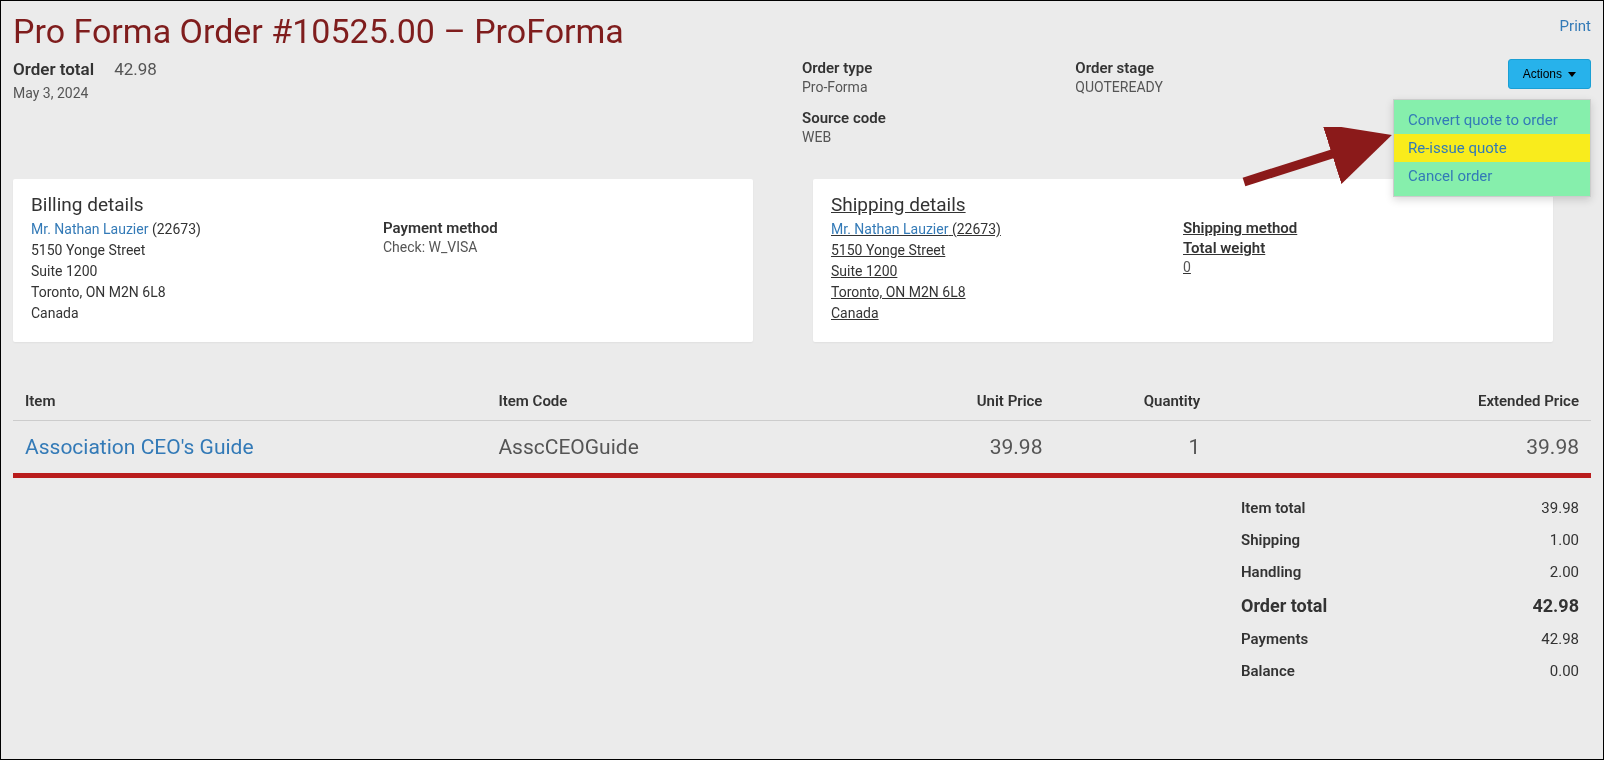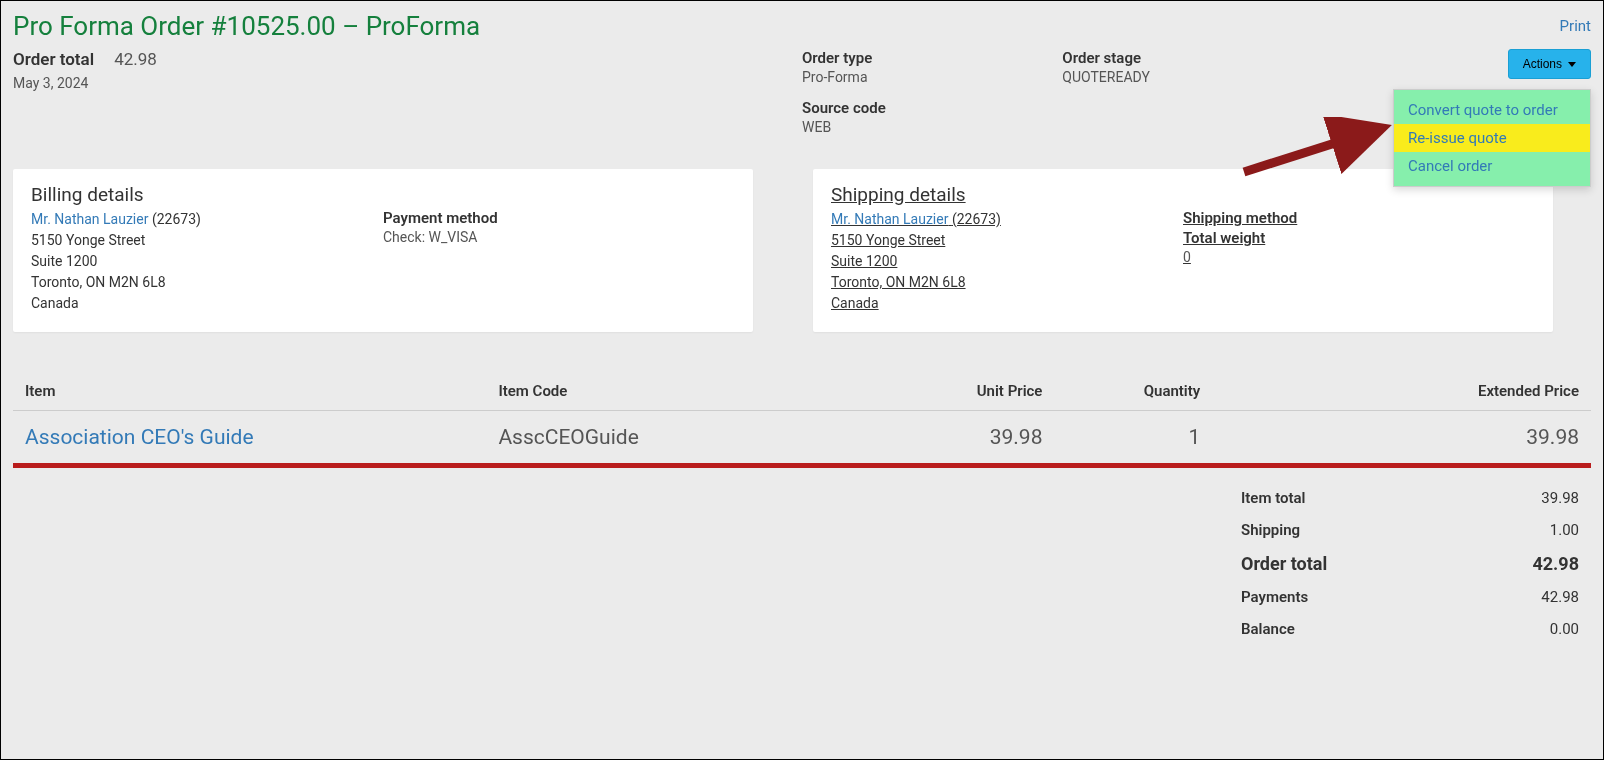--- a/index.html
+++ b/index.html
@@ -17,43 +17,43 @@
     .container {
       padding: 10px 12px;
     }
     .header-row {
       display: flex;
       justify-content: space-between;
       align-items: flex-start;
       margin-bottom: 8px;
     }
     .page-title {
-      font-size: 26px;
+      font-size: 34px;
       font-weight: 400;
-      color: #15803d;
+      color: #7f1d1d;
     }
     .print-link {
       color: #337ab7;
       text-decoration: none;
       font-size: 15px;
       margin-top: 6px;
     }
     .summary-row {
       display: flex;
       gap: 0;
       margin-bottom: 20px;
       position: relative;
     }
     .summary-left {
       flex: 0 0 50%;
     }
     .summary-right {
       flex: 0 0 50%;
       display: flex;
-      gap: 0;
+      gap: 13px;
       position: relative;
     }
     .order-total-line {
       display: flex;
       gap: 20px;
       align-items: baseline;
       margin-bottom: 6px;
     }
     .order-total-label {
       font-weight: 600;
@@ -347,20 +347,24 @@
 
   <div class="totals">
     <div class="totals-row">
       <span class="label">Item total</span>
       <span class="value">39.98</span>
     </div>
     <div class="totals-row">
       <span class="label">Shipping</span>
       <span class="value">1.00</span>
     </div>
+    <div class="totals-row">
+      <span class="label">Handling</span>
+      <span class="value">2.00</span>
+    </div>
     <div class="totals-row big">
       <span class="label">Order total</span>
       <span class="value">42.98</span>
     </div>
     <div class="totals-row">
       <span class="label">Payments</span>
       <span class="value">42.98</span>
     </div>
     <div class="totals-row">
       <span class="label">Balance</span>

